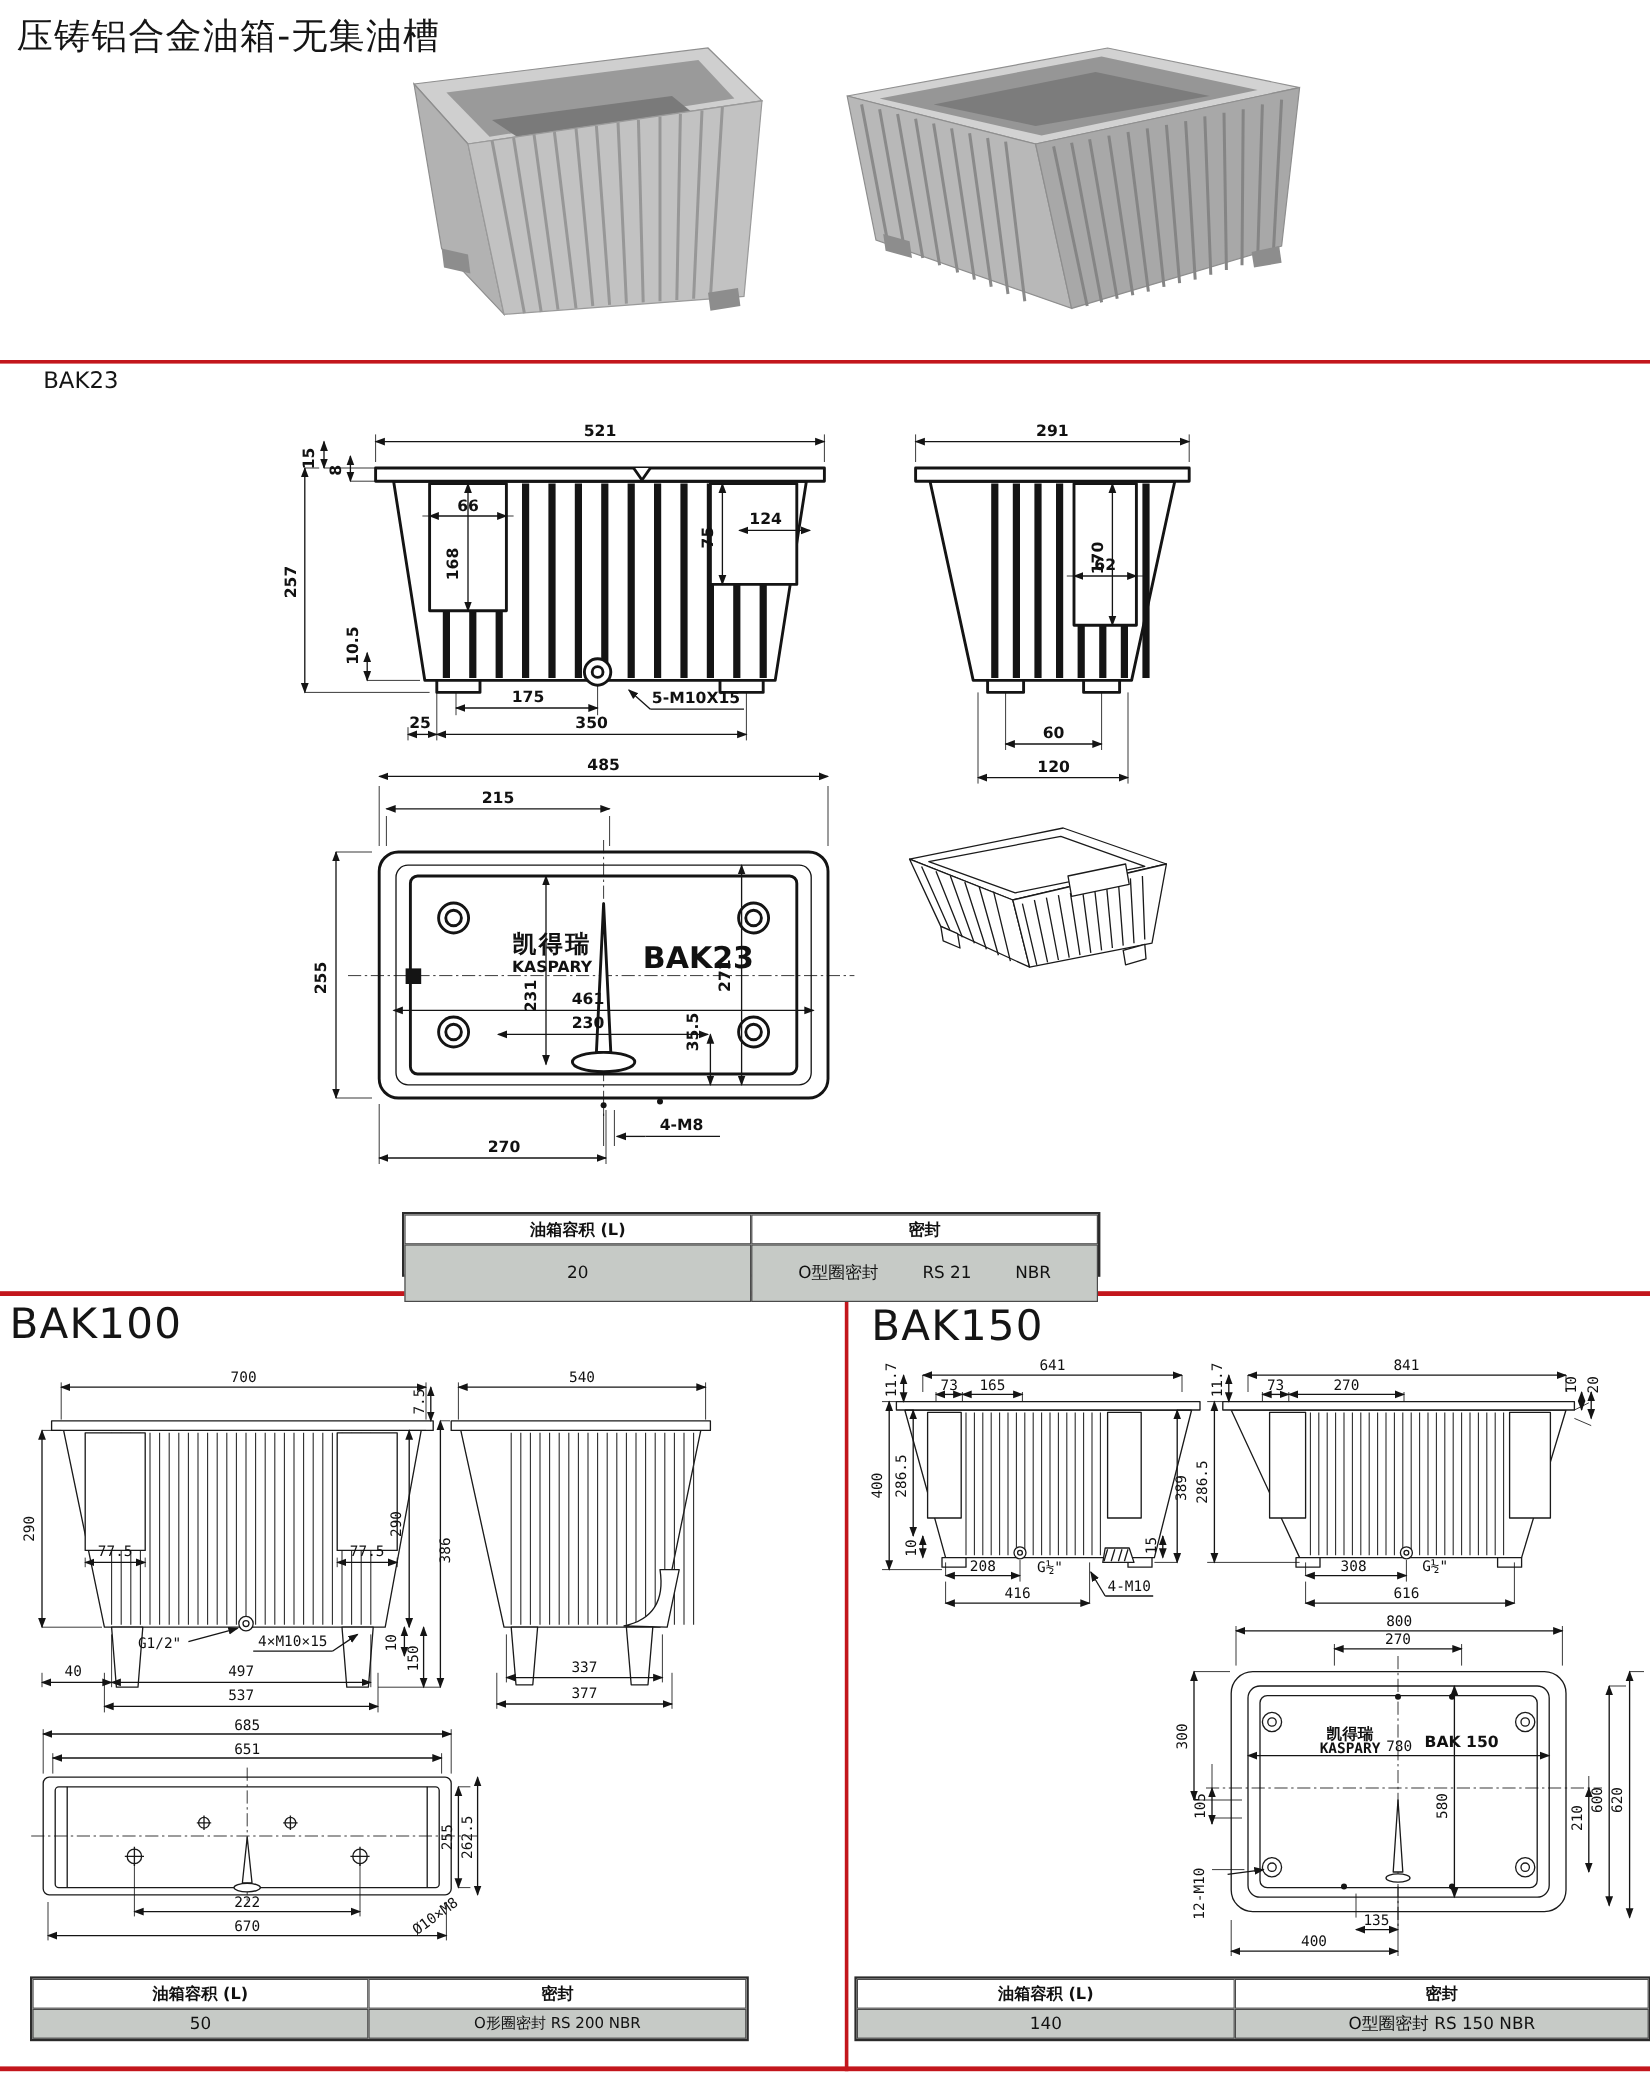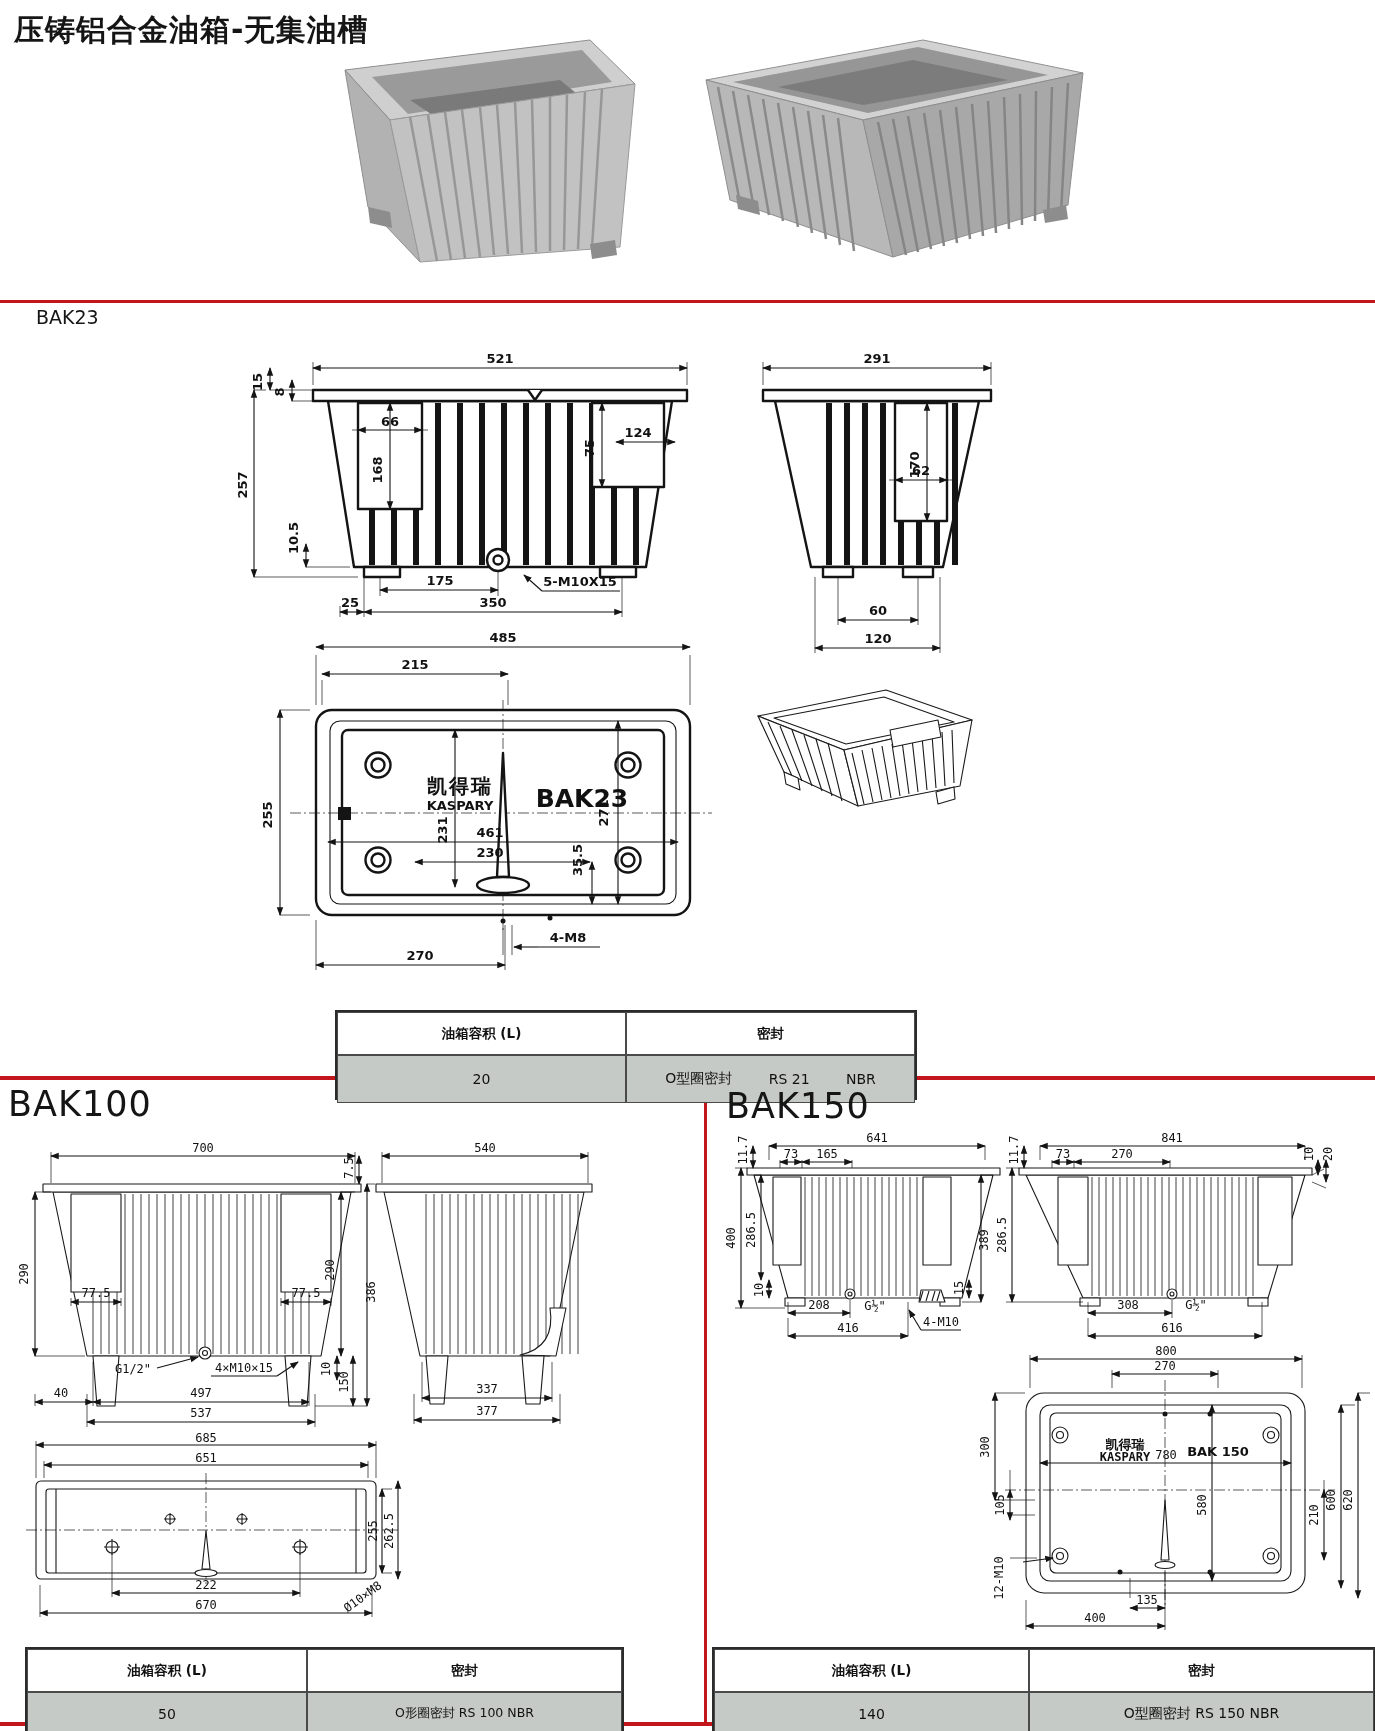--- a/index.html
+++ b/index.html
@@ -1,20 +1,20 @@
 <!DOCTYPE html>
 <html><head>
 <meta charset="utf-8">
 <style>
   html,body{margin:0;padding:0;background:#fff;}
   #page{position:relative;width:1375px;height:1731px;background:#fff;overflow:hidden;
         font-family:"DejaVu Sans",sans-serif;color:#111;}
   .redline{position:absolute;background:#c3161c;}
   .lbl{position:absolute;color:#151515;}
-  .title{font-size:30px;font-weight:700;letter-spacing:1px;}
+  .title{font-size:30px;font-weight:400;letter-spacing:1px;}
   .seclbl{font-size:35px;font-weight:500;letter-spacing:1px;text-align:center;}
   .seclbl-sm{font-size:19px;font-weight:500;}
   svg.drw{position:absolute;overflow:visible;}
   
   .ol{fill:none;stroke:#141414;stroke-width:2.4;stroke-linejoin:round;}
   .ow{fill:#fff;stroke:#141414;stroke-width:2.4;stroke-linejoin:round;}
   .rib23{stroke:#141414;stroke-width:6;fill:none;}
   
   .th{fill:none;stroke:#1a1a1a;stroke-width:1.1;stroke-linejoin:round;}
   .tw{fill:#fff;stroke:#1a1a1a;stroke-width:1.1;stroke-linejoin:round;}
@@ -22,21 +22,21 @@
   .dim{stroke:#141414;stroke-width:1.1;fill:none;}
   .ext{stroke:#141414;stroke-width:0.7;fill:none;}
   .cl{stroke:#141414;stroke-width:0.7;fill:none;stroke-dasharray:11 3 2 3;}
   text.d{font:600 13px "DejaVu Sans",sans-serif;fill:#111;}
   text.d2{font:12px "DejaVu Sans Mono",monospace;fill:#111;}
   text.bd{font:700 20px "DejaVu Sans",sans-serif;fill:#111;letter-spacing:2px;}
   text.bd2{font:700 13px "DejaVu Sans",sans-serif;fill:#111;}
   text.mdl{font:800 25px "DejaVu Sans",sans-serif;fill:#111;}
   
   .tbl{position:absolute;border:2px solid #2b2b2b;background:#fff;}
-  .trow{display:grid;height:43px;border-radius:11px;}
+  .trow{display:grid;height:25px;border-radius:11px;}
   .cell{border:1px solid #4a4a4a;display:flex;align-items:center;justify-content:center;
         font-size:13.5px;}
   .hd .cell{font-weight:700;background:#fff;}
   .dt .cell{background:#c6cac6;font-size:14px;}
   .sealcell{justify-content:space-around;padding:14px 20px;}
 </style>
 </head>
 <body>
 
 <div id="page">
@@ -324,21 +324,21 @@
     <text class="d2" x="345" y="165" text-anchor="middle" transform="rotate(-36 345 165)">Ø10×M8</text>
   </svg>
 
   <div class="tbl" style="left:25px;top:1647px;width:595px">
     <div class="trow hd" style="grid-template-columns:280px 1fr">
       <div class="cell">油箱容积 (L)</div>
       <div class="cell">密封</div>
     </div>
     <div class="trow dt" style="grid-template-columns:280px 1fr">
       <div class="cell">50</div>
-      <div class="cell" style="font-size:12.5px">O形圈密封 RS 100 NBR</div>
+      <div class="cell" style="font-size:12.5px">O形圈密封 RS 200 NBR</div>
     </div>
   </div>
 
   <div class="lbl seclbl" style="left:726px;top:1086px">BAK150</div>
 
   <svg class="drw" style="left:725px;top:1130px" width="280" height="225">
     <g>
       <path class="tw" d="M29,45 L268,45 L237,168 L63,168 Z"></path>
       <path class="rib" d="M80,47V166 M87,47V166 M94,47V166 M101,47V166 M108,47V166 M115,47V166 M122,47V166 M129,47V166 M136,47V166 M143,47V166 M150,47V166 M157,47V166 M164,47V166 M171,47V166 M178,47V166 M185,47V166 M192,47V166"></path>
       <rect class="tw" x="48" y="47" width="28" height="88"></rect>

